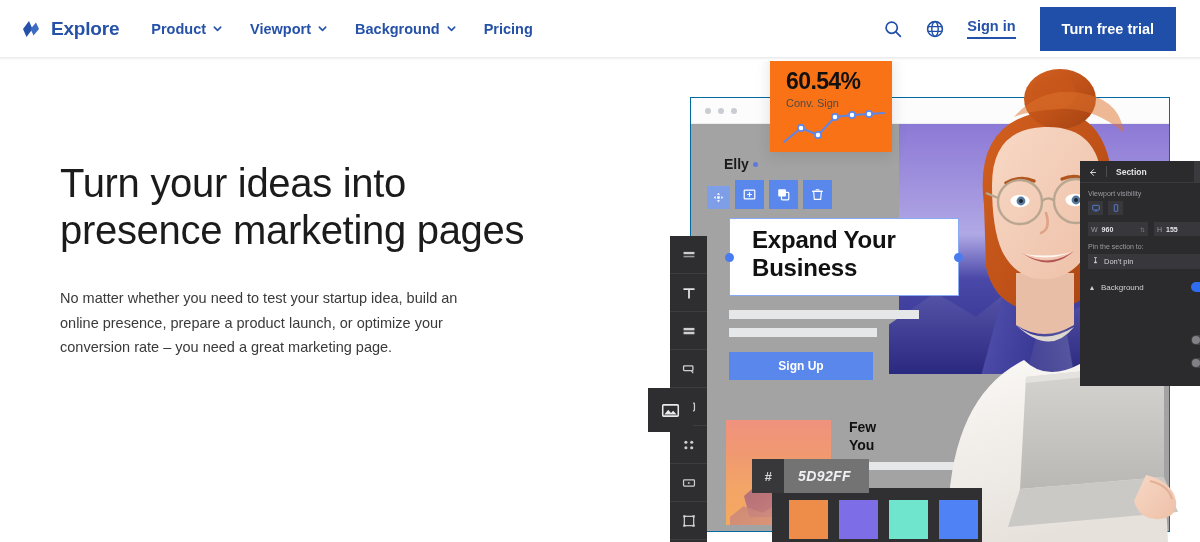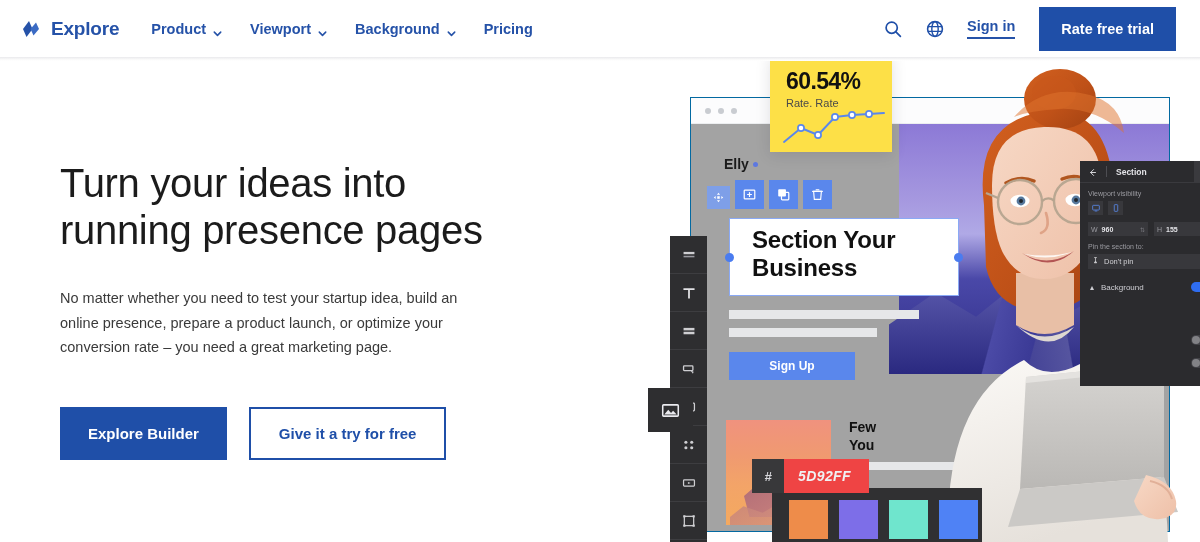--- a/index.html
+++ b/index.html
@@ -29,21 +29,21 @@
   }
 
   .brand { display:flex; align-items:center; gap:9px; margin-right:32px; }
   .brand-mark { width:22px; height:22px; position:relative; flex:none; }
   .brand-name {
     font-size:19px; font-weight:bold; color:#2552a8; letter-spacing:-0.2px;
   }
 
   .nav { display:flex; align-items:center; gap:27px; }
   .nav-item {
-    display:flex; align-items:flex-end; gap:6px;
+    display:flex; align-items:flex-start; gap:6px;
     font-size:14.5px; font-weight:bold; color:#2552a8;
     cursor:pointer; white-space:nowrap;
   }
   .chev { display:block; width:11px; height:11px; flex:none; }
 
   .header-right { margin-left:auto; display:flex; align-items:center; gap:22px; }
   .icon-btn { width:20px; height:20px; cursor:pointer; display:block; }
   .signin {
     font-size:14.5px; font-weight:bold; color:#2552a8;
     border-bottom:2px solid #2552a8; padding-bottom:3px;
@@ -140,21 +140,21 @@
   .edit-btn {
     width:29px; height:29px; background:#5a87ec; display:flex;
     align-items:center; justify-content:center; cursor:pointer;
   }
 
   .ph-bar { position:absolute; background:#e6e7e9; height:9px; }
   .ph-bar.a { left:38px; top:186px; width:190px; }
   .ph-bar.b { left:38px; top:204px; width:148px; }
 
   .signup-btn {
-    position:absolute; left:38px; top:228px; width:126px; height:28px;
+    position:absolute; left:38px; top:228px; width:144px; height:28px;
     background:#5a87ec; color:#fff; font-size:12px; font-weight:bold;
     display:flex; align-items:center; justify-content:center;
   }
 
   
   .mock-photo {
     position:absolute; left:35px; top:296px; width:105px; height:105px;
     background:linear-gradient(to bottom, #f0927e 0%, #f09a70 35%, #f3a468 62%, #f4a95f 100%);
     overflow:hidden;
   }
@@ -187,21 +187,21 @@
   }
   .tool-float {
     position:absolute; left:28px; top:327px; width:45px; height:44px;
     background:#2e2e30; display:flex; align-items:center; justify-content:center;
     z-index:23; color:#e8e8ea; cursor:pointer;
   }
 
   
   .conv-card {
     position:absolute; left:150px; top:-7px; width:122px; height:98px;
-    background:#fde047; box-shadow:0 3px 14px rgba(30,30,50,.13);
+    background:#f97316; box-shadow:0 3px 14px rgba(30,30,50,.13);
     z-index:30; padding:14px 0 0 16px;
   }
   .conv-num { font-size:23px; font-weight:bold; color:#111; letter-spacing:-0.6px; }
   .conv-lbl { font-size:11px; color:#4a4a4a; margin-top:2px; }
   .conv-chart { position:absolute; left:12px; bottom:6px; }
 
   
   .panel {
     position:absolute; right:-22px; top:100px; width:142px; height:225px;
     background:#2b2b2e; z-index:32; color:#d2d2d6;
@@ -253,21 +253,21 @@
   }
   .swatch { width:39px; height:39px; }
   .hex-chip {
     position:absolute; left:132px; top:398px; z-index:35; display:flex; align-items:stretch;
   }
   .hex-hash {
     width:32px; background:#38383a; color:#d6d6da; font-size:13px;
     display:flex; align-items:center; justify-content:center; font-style:italic; font-weight:bold;
   }
   .hex-val {
-    background:#ef4444; color:#f0f0f3; font-size:14px; font-weight:bold; font-style:italic;
+    background:#737373; color:#f0f0f3; font-size:14px; font-weight:bold; font-style:italic;
     padding:9px 18px 9px 14px; letter-spacing:.4px;
   }
 
   
   .woman { position:absolute; left:268px; top:-4px; width:300px; height:485px; z-index:28; pointer-events:none; }
 </style>
 </head>
 <body>
 
 <div class="header">
@@ -320,35 +320,31 @@
       </svg>
     </span>
     <span class="icon-btn">
       <svg viewBox="0 0 20 20" width="20" height="20">
         <circle cx="10" cy="10" r="7.4" fill="none" stroke="#1f4fa8" stroke-width="1.6"></circle>
         <ellipse cx="10" cy="10" rx="3.2" ry="7.4" fill="none" stroke="#1f4fa8" stroke-width="1.4"></ellipse>
         <path d="M2.8 7.6 H17.2 M2.8 12.4 H17.2" stroke="#1f4fa8" stroke-width="1.4"></path>
       </svg>
     </span>
     <span class="signin">Sign in</span>
-    <button class="trial-btn">Rate free trial</button>
+    <button class="trial-btn">Turn free trial</button>
   </div>
 </div>
 <div class="header-divider"></div>
 
 <div class="hero-left">
   <h1 class="hero-title">
     <span>Turn your ideas into</span><br>
-    <span>running presence pages</span>
+    <span>presence marketing pages</span>
   </h1>
   <p class="hero-sub">No matter whether you need to test your startup idea, build an online presence, prepare a product launch, or optimize your conversion rate – you need a great marketing page.</p>
-  <div class="hero-ctas">
-    <button class="btn-primary">Explore Builder</button>
-    <button class="btn-ghost">Give it a try for free</button>
-  </div>
 </div>
 
 <div class="hero-art">
 
   <div class="browser">
     <div class="browser-bar">
       <span class="dot"></span>
       <span class="dot"></span>
       <span class="dot"></span>
     </div>
@@ -380,21 +376,21 @@
         </span>
         <span class="edit-btn">
           <svg viewBox="0 0 16 16" width="13" height="13">
             <path d="M3.2 4.2 H12.8 L11.9 14 H4.1 Z" fill="none" stroke="#fff" stroke-width="1.4"></path>
             <path d="M2 4.2 H14 M6.3 2.2 H9.7" stroke="#fff" stroke-width="1.4" stroke-linecap="round"></path>
           </svg>
         </span>
       </div>
 
       <div class="sel-box">
-        <div class="sel-text">Section Your Business</div>
+        <div class="sel-text">Expand Your Business</div>
         <span class="handle l"></span>
         <span class="handle r"></span>
       </div>
 
       <div class="ph-bar a"></div>
       <div class="ph-bar b"></div>
 
       <div class="signup-btn">Sign Up</div>
 
       <div class="mock-photo">
@@ -534,21 +530,21 @@
     <path d="M138 320 L276 306 L276 420 L132 432 Z" fill="url(#lap)"></path>
     <path d="M132 432 L276 420 L290 455 L120 470 Z" fill="#cbc9c6"></path>
     <path d="M138 320 L276 306 L276 312 L138 326 Z" fill="#e4e2df"></path>
 
     <path d="M258 418 q26 6 30 26 q2 16 -16 18 q-20 2 -26 -18 z" fill="url(#skin)"></path>
     <path d="M262 424 q18 4 22 18" stroke="#e1b098" stroke-width="2" fill="none"></path>
   </svg>
 
   <div class="conv-card">
     <div class="conv-num">60.54%</div>
-    <div class="conv-lbl">Rate. Rate</div>
+    <div class="conv-lbl">Conv. Sign</div>
     <svg class="conv-chart" width="104" height="40" viewBox="0 0 104 40">
       <polyline points="2,36 19,22 36,29 53,11 70,9 87,8 102,7" fill="none" stroke="#5a87ec" stroke-width="1.9" stroke-linecap="round" stroke-linejoin="round"></polyline>
       <circle cx="19" cy="22" r="3.1" fill="#fff" stroke="#5a87ec" stroke-width="1.7"></circle>
       <circle cx="36" cy="29" r="3.1" fill="#fff" stroke="#5a87ec" stroke-width="1.7"></circle>
       <circle cx="53" cy="11" r="3.1" fill="#fff" stroke="#5a87ec" stroke-width="1.7"></circle>
       <circle cx="70" cy="9" r="3.1" fill="#fff" stroke="#5a87ec" stroke-width="1.7"></circle>
       <circle cx="87" cy="8" r="3.1" fill="#fff" stroke="#5a87ec" stroke-width="1.7"></circle>
     </svg>
   </div>
 

